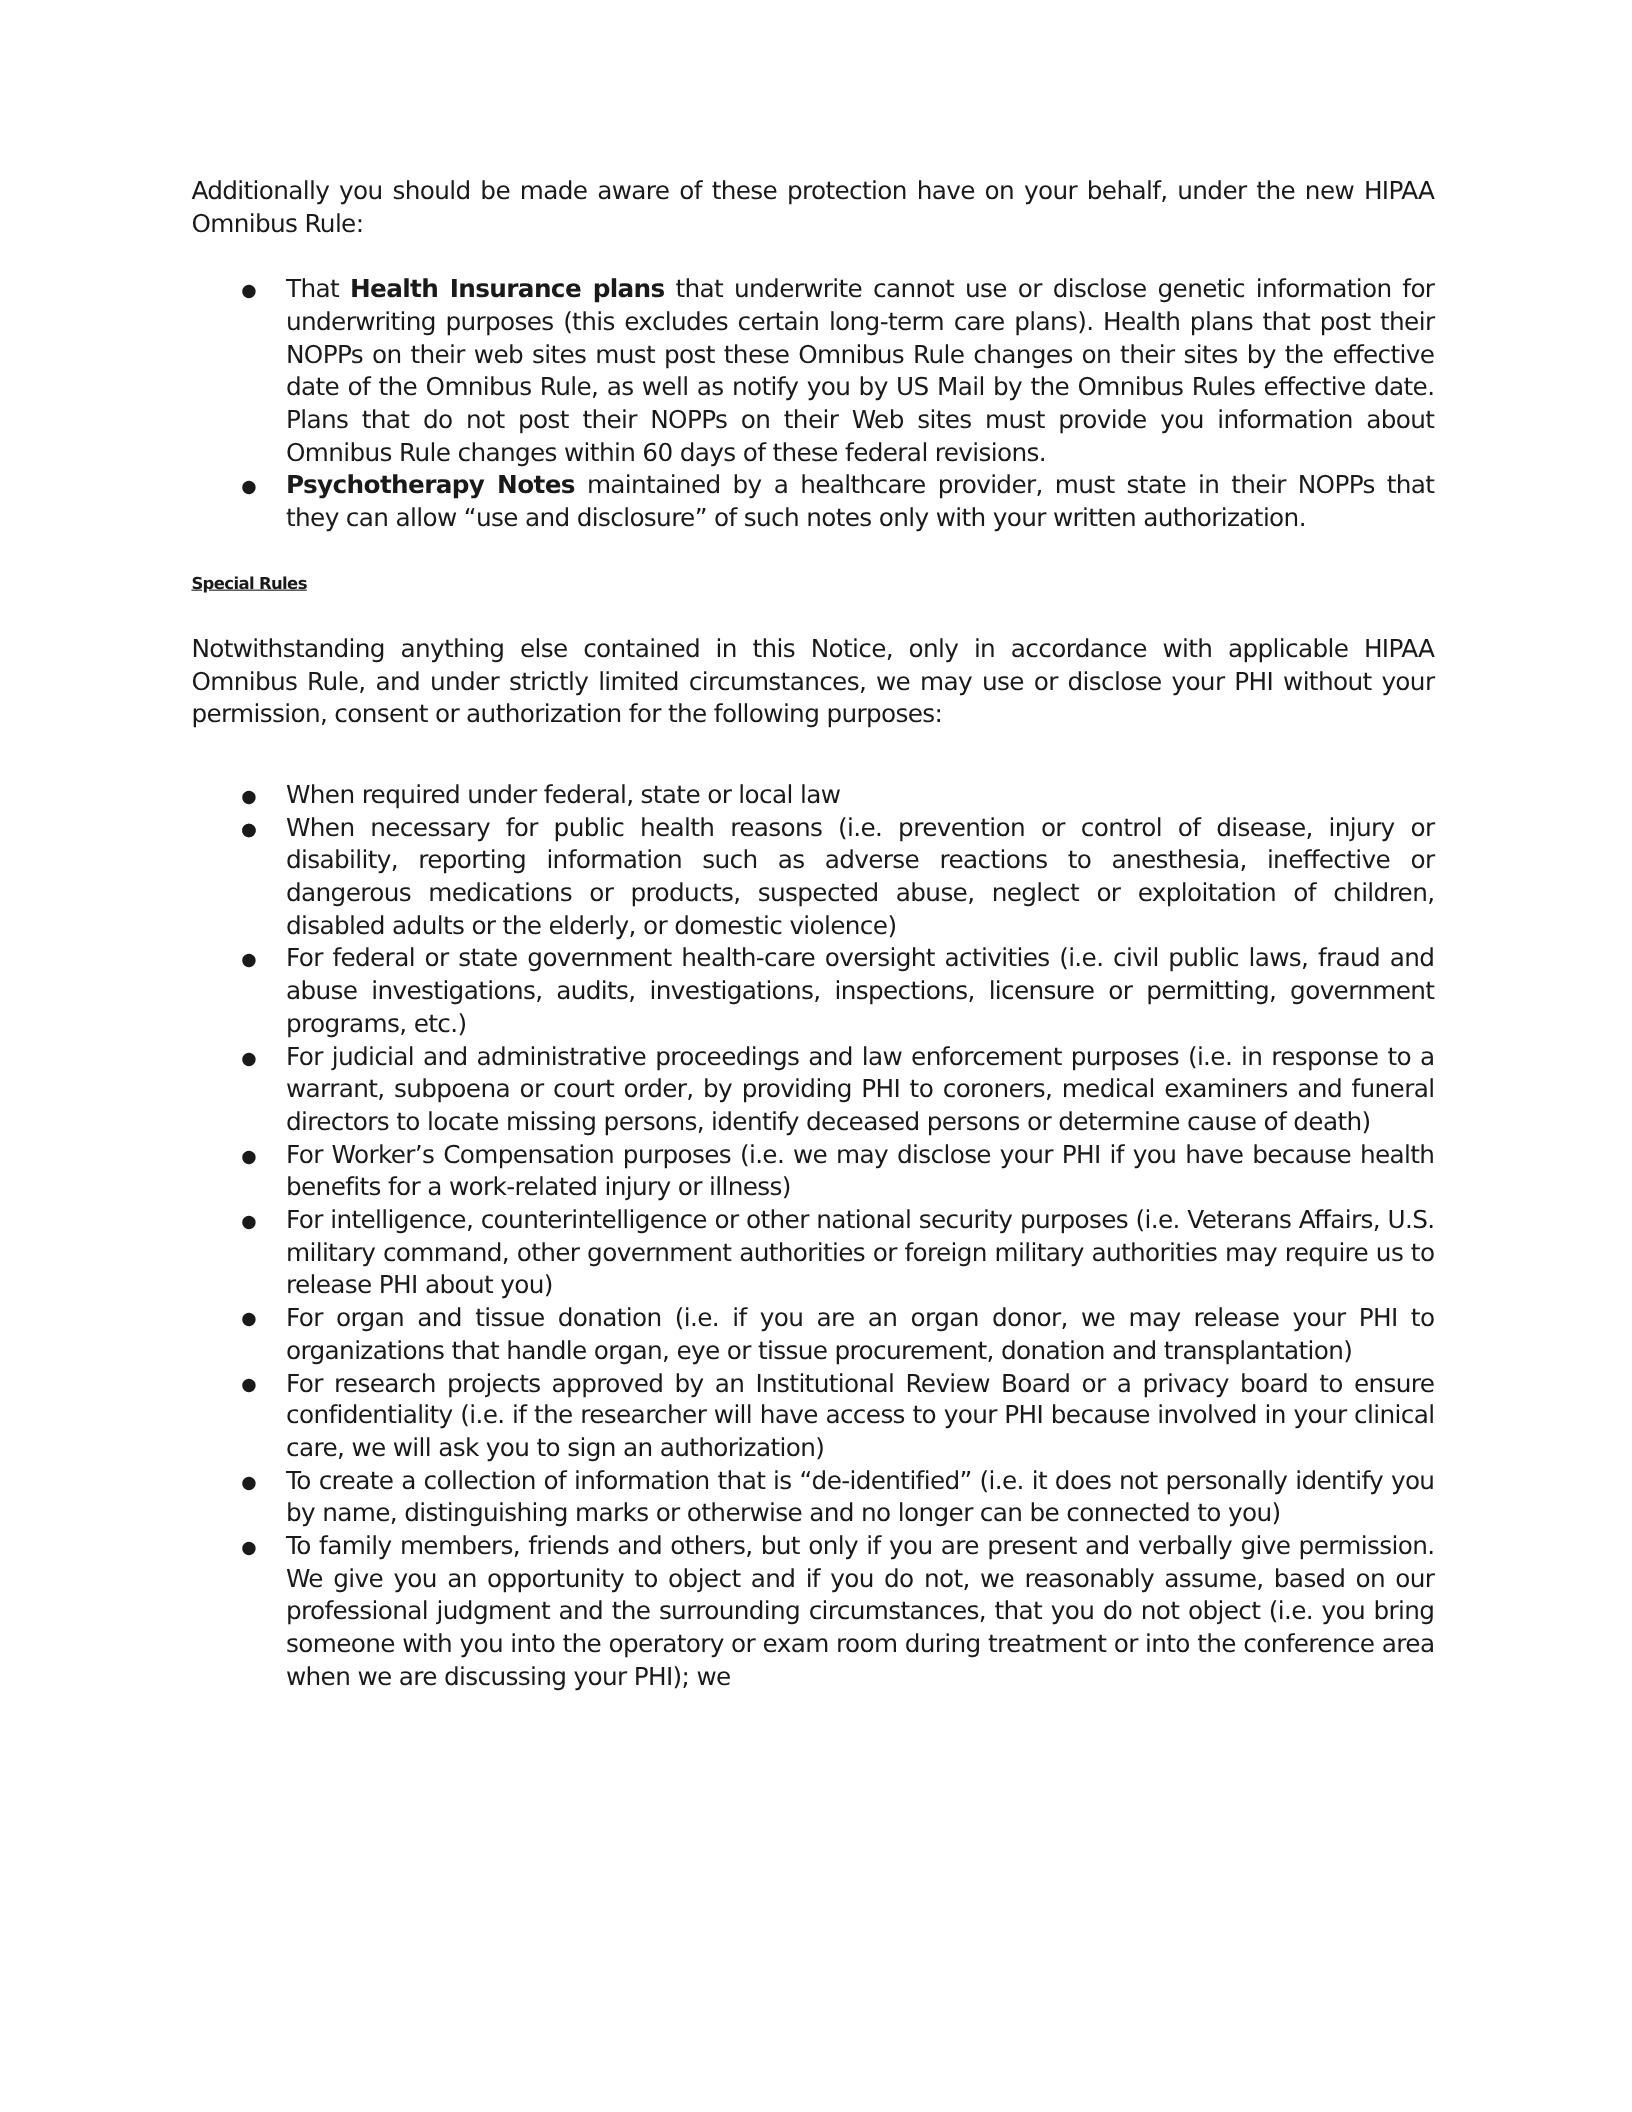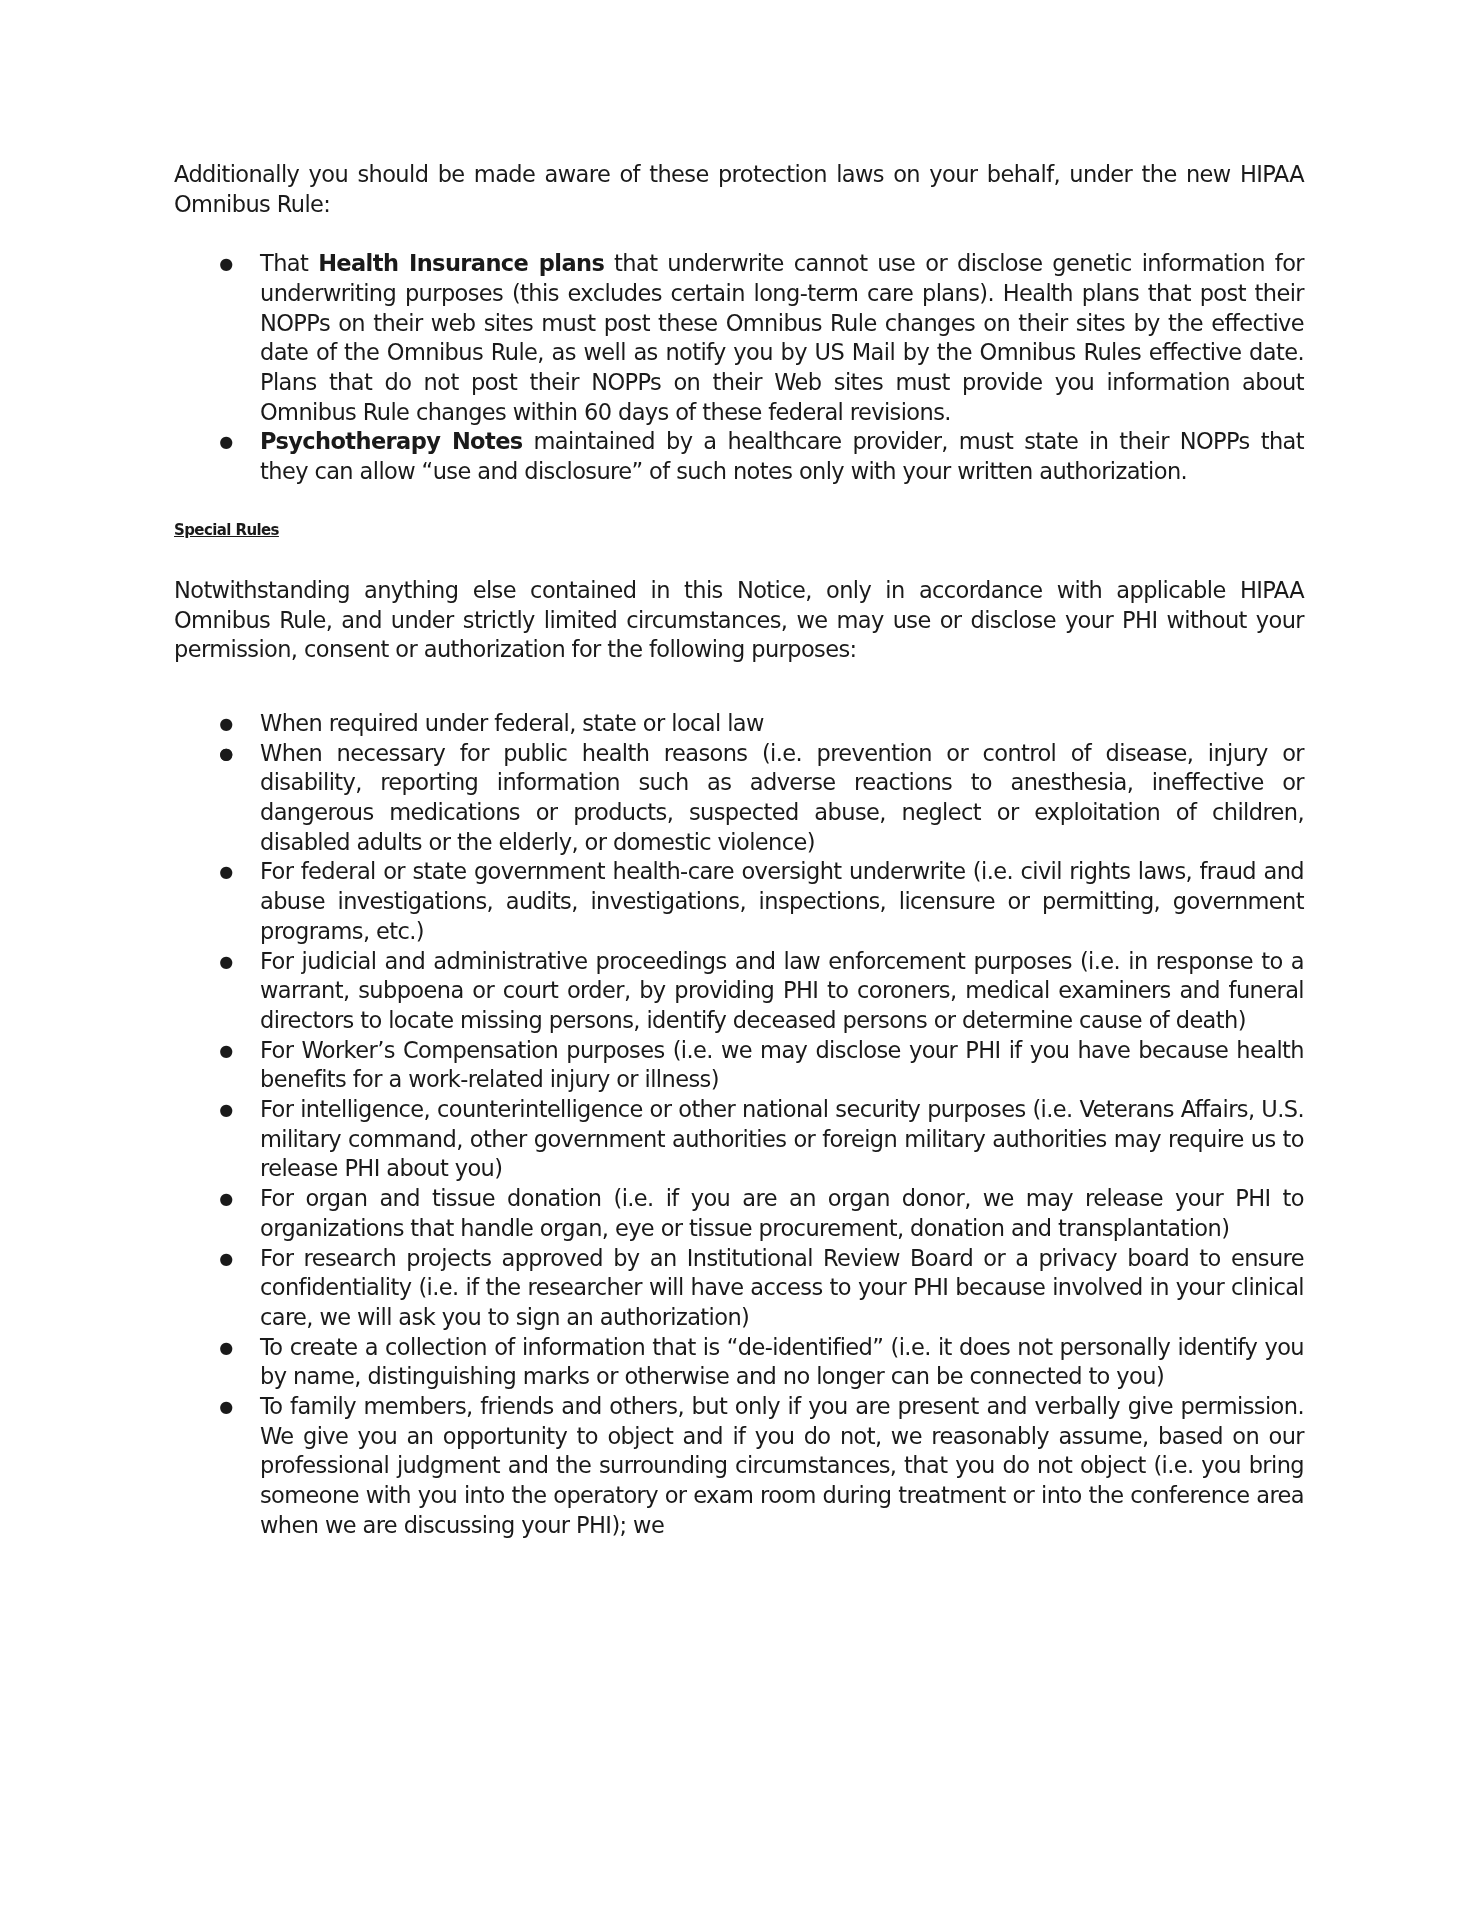--- a/index.html
+++ b/index.html
@@ -22,42 +22,42 @@
   h2 {
     margin: 0 0 29.7px 0; font-size: 15px; font-weight: bold; text-decoration: underline;
     line-height: 29.7px;
   }
   .para2 { margin-bottom: 44px; }
 </style>
 </head>
 <body>
 
 <div class="page">
-  <p class="intro">Additionally you should be made aware of these protection laws on your behalf,  under the new HIPAA Omnibus Rule:</p>
+  <p class="intro">Additionally you should be made aware of these protection have on your behalf,  under the new HIPAA Omnibus Rule:</p>
 
   <ul class="section-list">
     <li>
       <span class="bullet">●</span>
       <span>That </span><b>Health Insurance plans</b><span> that underwrite cannot use or disclose genetic information for underwriting purposes (this excludes certain long-term care plans). Health plans that post their NOPPs on their web sites must post these Omnibus Rule changes on their sites by the effective date of the Omnibus Rule, as well as notify you by US Mail by the Omnibus Rules effective date.  Plans that do not post their NOPPs on their Web sites must provide you information about Omnibus Rule changes within 60 days of these federal revisions.</span>
     </li>
     <li>
       <span class="bullet">●</span>
       <b>Psychotherapy Notes</b><span> maintained by a healthcare provider, must state in their NOPPs that they can allow “use and disclosure” of such notes only with your written authorization.</span>
     </li>
   </ul>
 
   <h2>Special Rules</h2>
 
   <p class="para2">Notwithstanding anything else contained in this Notice, only in accordance with applicable HIPAA Omnibus Rule, and under strictly limited circumstances, we may use or disclose your PHI without your permission, consent or authorization for the following purposes:</p>
 
   <ul id="special-list">
       <li><span class="bullet">●</span><span>When required under federal, state or local law</span></li>
       <li><span class="bullet">●</span></li>
       <li><span class="bullet">●</span><span>When necessary for public health reasons (i.e. prevention or control of disease, injury or disability, reporting information such as adverse reactions to anesthesia, ineffective or dangerous medications or products, suspected abuse, neglect or exploitation of children, disabled adults or the elderly, or domestic violence)</span></li>
-      <li><span class="bullet">●</span><span>For federal or state government health-care oversight underwrite (i.e. civil rights laws, fraud and abuse investigations, audits, investigations, inspections, licensure or permitting, government programs, etc.)</span></li>
+      <li><span class="bullet">●</span><span>For federal or state government health-care oversight activities (i.e. civil public laws, fraud and abuse investigations, audits, investigations, inspections, licensure or permitting, government programs, etc.)</span></li>
       <li><span class="bullet">●</span><span>For judicial and administrative proceedings and law enforcement purposes (i.e. in response to a warrant, subpoena or court order, by providing PHI to coroners, medical examiners and funeral directors to locate missing persons, identify deceased persons or determine cause of death)</span></li>
       <li><span class="bullet">●</span><span>For Worker’s Compensation purposes (i.e. we may disclose your PHI if you have because health benefits for a work-related injury or illness)</span></li>
       <li><span class="bullet">●</span><span>For intelligence, counterintelligence or other national security purposes (i.e. Veterans Affairs, U.S. military command, other government authorities or foreign military authorities may require us to release PHI about you)</span></li>
       <li><span class="bullet">●</span><span>For organ and tissue donation (i.e. if you are an organ donor, we may release your PHI to organizations that handle organ, eye or tissue procurement, donation and transplantation)</span></li>
       <li><span class="bullet">●</span><span>For research projects approved by an Institutional Review Board or a privacy board to ensure confidentiality (i.e. if the researcher will have access to your PHI because involved in your clinical care, we will ask you to sign an authorization)</span></li>
       <li><span class="bullet">●</span><span>To create a collection of information that is “de-identified” (i.e. it does not personally identify you by name, distinguishing marks or otherwise and no longer can be connected to you)</span></li>
       <li><span class="bullet">●</span><span>To family members, friends and others, but only if you are present and verbally give permission.  We give you an opportunity to object and if you do not, we reasonably assume, based on our professional judgment and the surrounding circumstances, that you do not object (i.e. you bring someone with you into the operatory or exam room during treatment or into the conference area when we are discussing your PHI); we</span></li>
     </ul>
 </div>
 

